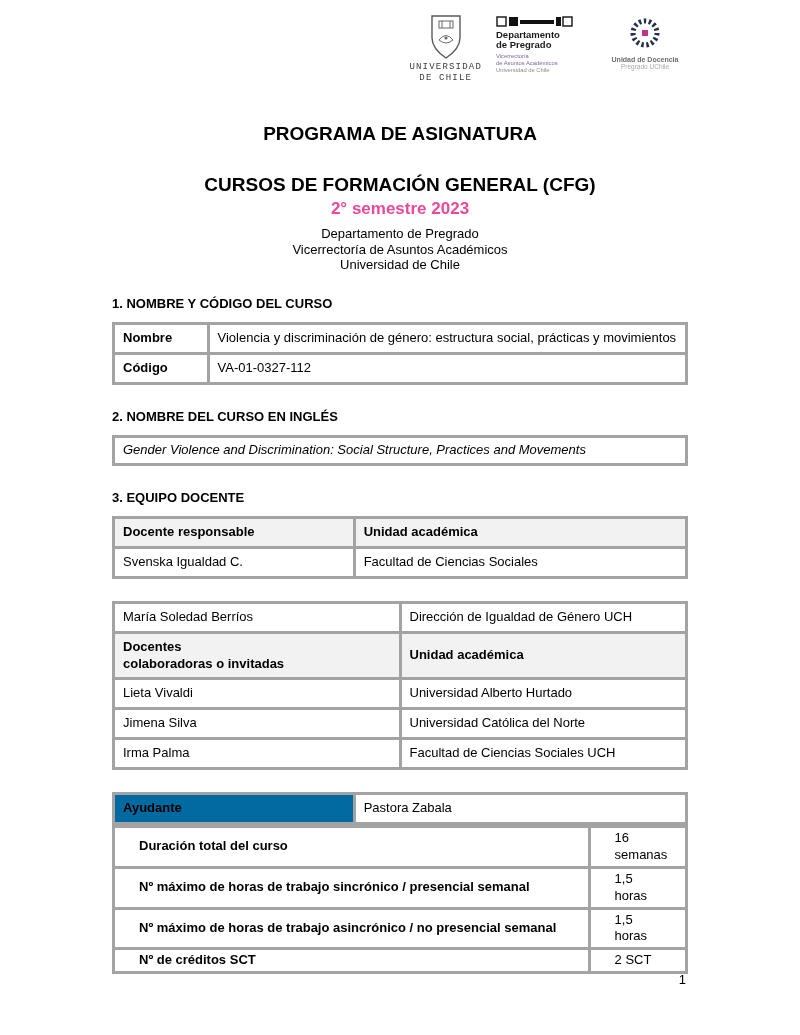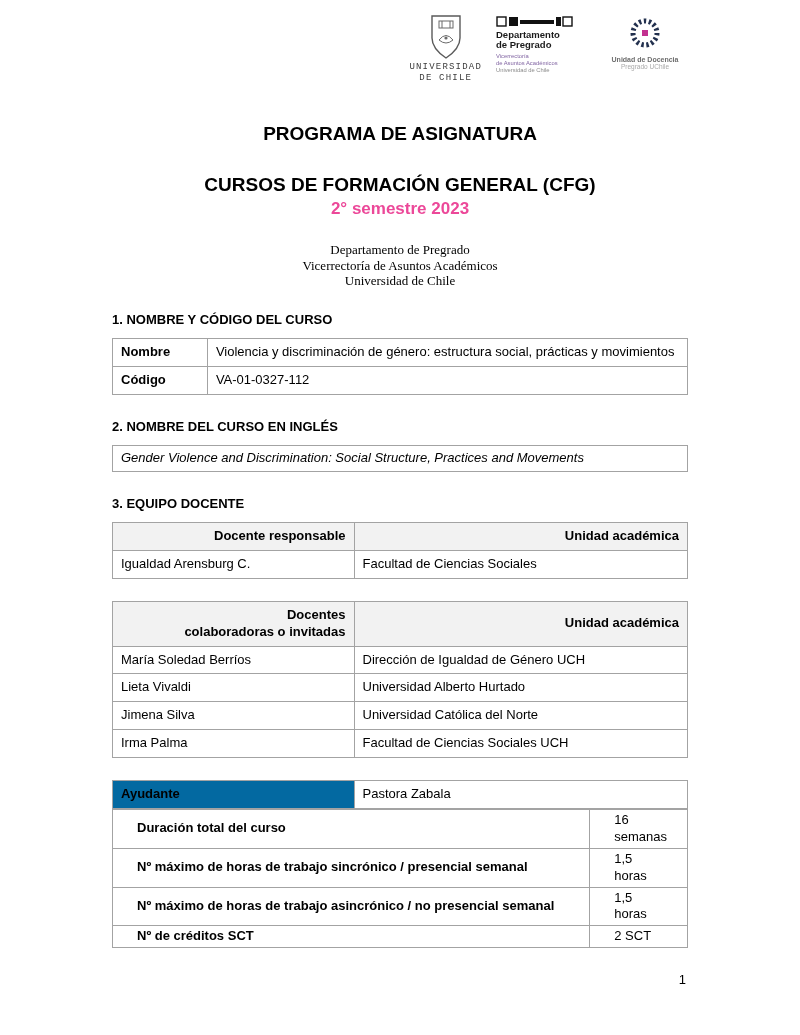--- a/index.html
+++ b/index.html
@@ -20,28 +20,28 @@
   .preg-small { font-size:5.8px; color:#8064A2; line-height:1.25; margin-top:2px; }
   .preg-small .gray { color:#8a8a8a; }
   .doc-logo { width:86px; }
   .doc-text1 { font-size:7px; font-weight:bold; color:#6d6d6d; margin-top:2px; }
   .doc-text2 { font-size:6.5px; color:#a9a9a9; }
 
   
   .title-block { text-align:center; margin-top:26px; }
   .doc-title { font-size:19px; font-weight:bold; line-height:1.22;margin-top:28px; }
   .semester { font-size:17px; font-weight:bold; color:#ec4899; margin-top:3px; }
-  .subtitles { text-align:center; font-size:13px; line-height:1.18; margin-top:23px;font-family:Liberation Serif, serif; }
+  .subtitles { text-align:center; font-size:13px; line-height:1.18; margin-top:7px; }
 
   .sec-heading { font-size:13px; font-weight:bold; margin:24px 0 11px 0; }
 
   
   table { width:100%; border-collapse:collapse; table-layout:fixed; }
-  td, th { border:1px solid #a3a3a3; font-size:13px; padding:5px 8px; vertical-align:middle; text-align:left; line-height:1.3; }
-  th { background:#F2F2F2; font-weight:bold; text-align:right; }
+  td, th { border:3px solid #a3a3a3; font-size:13px; padding:5px 8px; vertical-align:middle; text-align:left; line-height:1.3; }
+  th { background:#F2F2F2; font-weight:bold; text-align:left; }
   .label-cell { font-weight:bold; }
   .shaded { background:#0369a1; }
   .w-label { width:16.5%; }
   .w-name  { width:42%; }
   .italic-cell { font-style:italic; padding:4px 8px; }
   .prewrap { white-space:pre-line; }
   .tight td { padding:2px 24px; }
   .tight .label-cell { font-weight:bold; }
   .w-big { width:83%; }
   .gap-md { height:22px; }
@@ -134,40 +134,40 @@
 
   <div class="sec-heading">3. EQUIPO DOCENTE</div>
 
   <table>
     <tbody>
         <tr>
       <th class="w-name">Docente responsable</th>
       <th>Unidad académica</th>
     </tr>
     <tr>
-      <td>Igualdad Arensburg C.</td>
+      <td>Svenska Igualdad C.</td>
       <td>Facultad de Ciencias Sociales</td>
     </tr>
   </tbody>
     </table>
 
   <div class="gap-md"></div>
 
   <table>
     <tbody>
         <tr>
+      <td>María Soledad Berríos</td>
+      <td>Dirección de Igualdad de Género UCH</td>
+    </tr>
+    <tr>
       <th class="w-name prewrap">Docentes
 colaboradoras o invitadas</th>
       <th>Unidad académica</th>
     </tr>
     <tr>
-      <td>María Soledad Berríos</td>
-      <td>Dirección de Igualdad de Género UCH</td>
-    </tr>
-    <tr>
       <td>Lieta Vivaldi</td>
       <td>Universidad Alberto Hurtado</td>
     </tr>
     <tr>
       <td>Jimena Silva</td>
       <td>Universidad Católica del Norte</td>
     </tr>
     <tr>
       <td>Irma Palma</td>
       <td>Facultad de Ciencias Sociales UCH</td>

